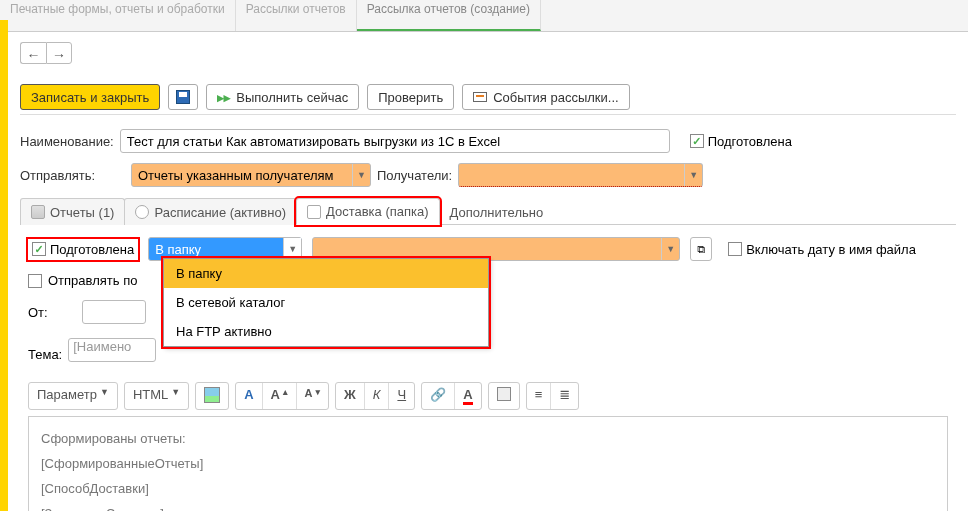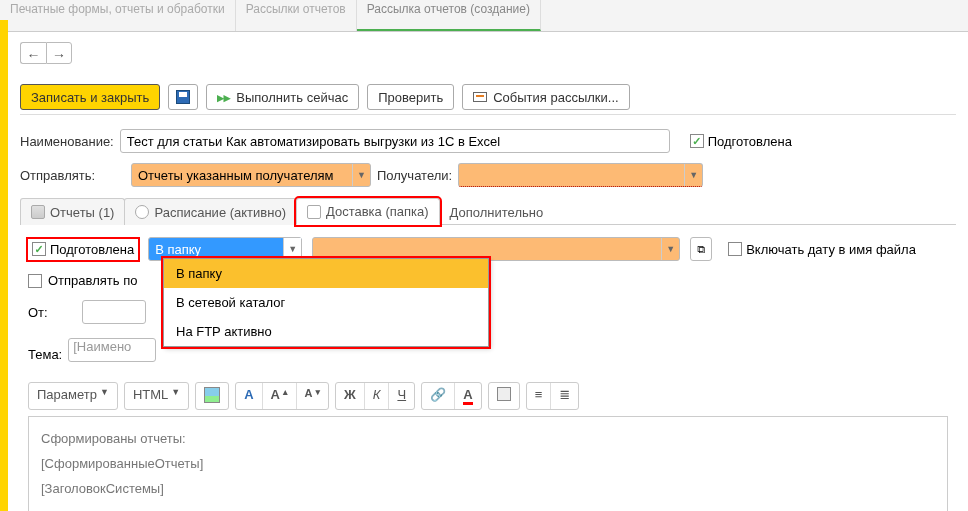--- a/index.html
+++ b/index.html
@@ -255,19 +255,20 @@
         </div>
       <div class="ed-grp">
         <div class="ed-btn">≡</div>
         <div class="ed-btn">≣</div>
       </div>
     </div>
 
     <div class="editor-body">
       <div>Сформированы отчеты:</div>
       <div>[СформированныеОтчеты]</div>
+      <div>[СпособДоставки]</div>
       <div style="margin-bottom:2px">[ЗаголовокСистемы]</div>
 
     </div>
 
   </div>
 
 </div>
 
 </body></html>

